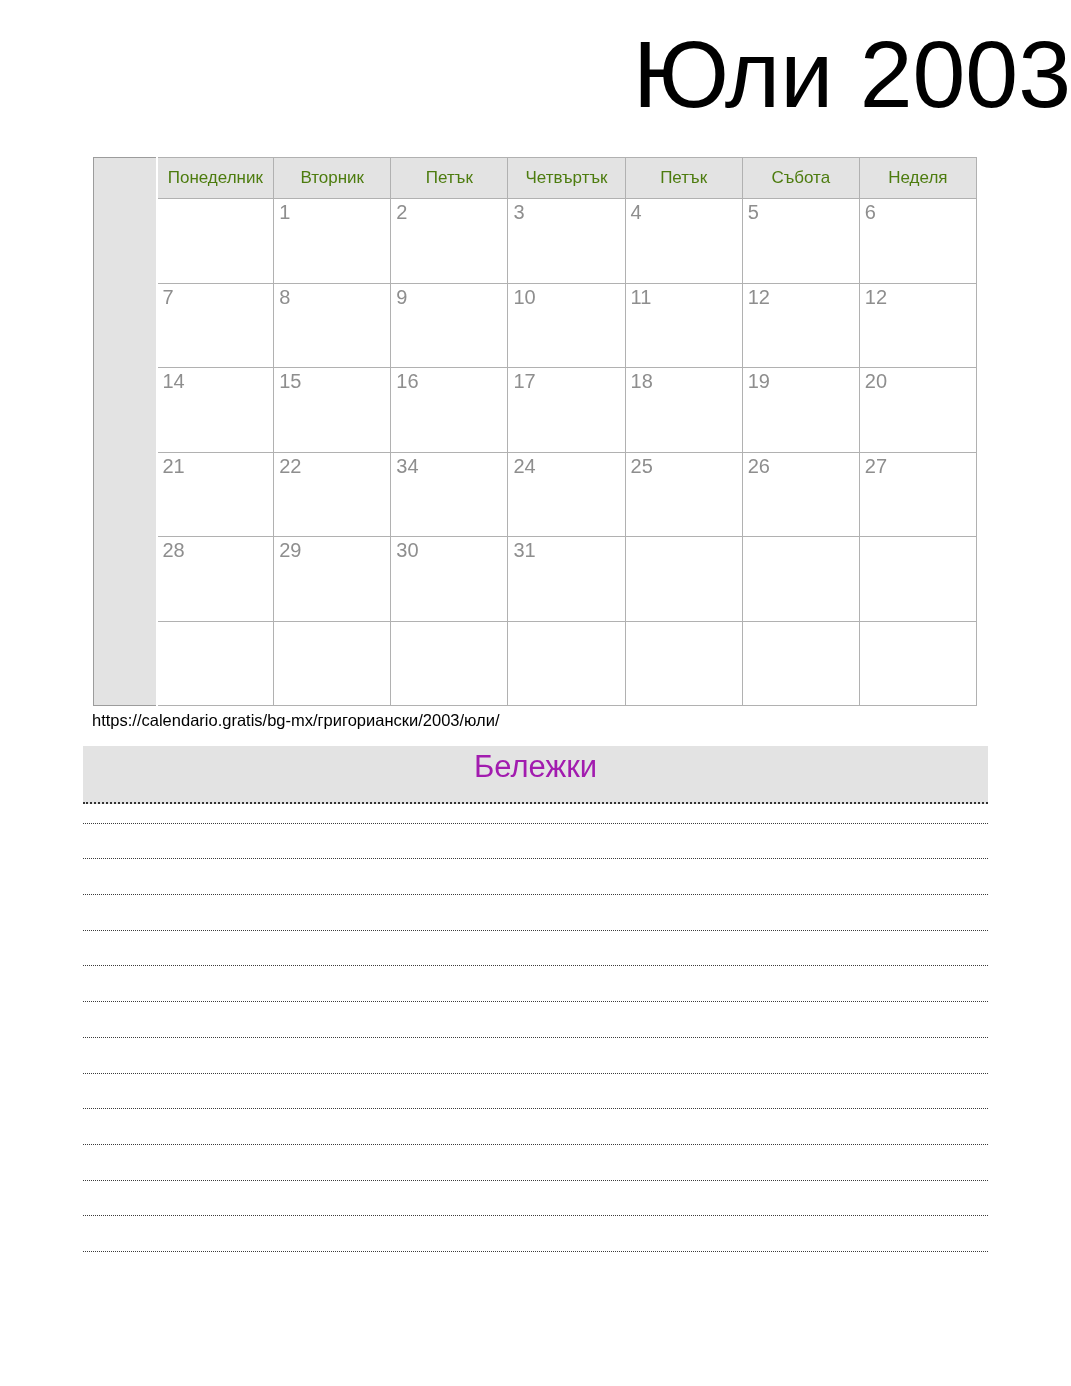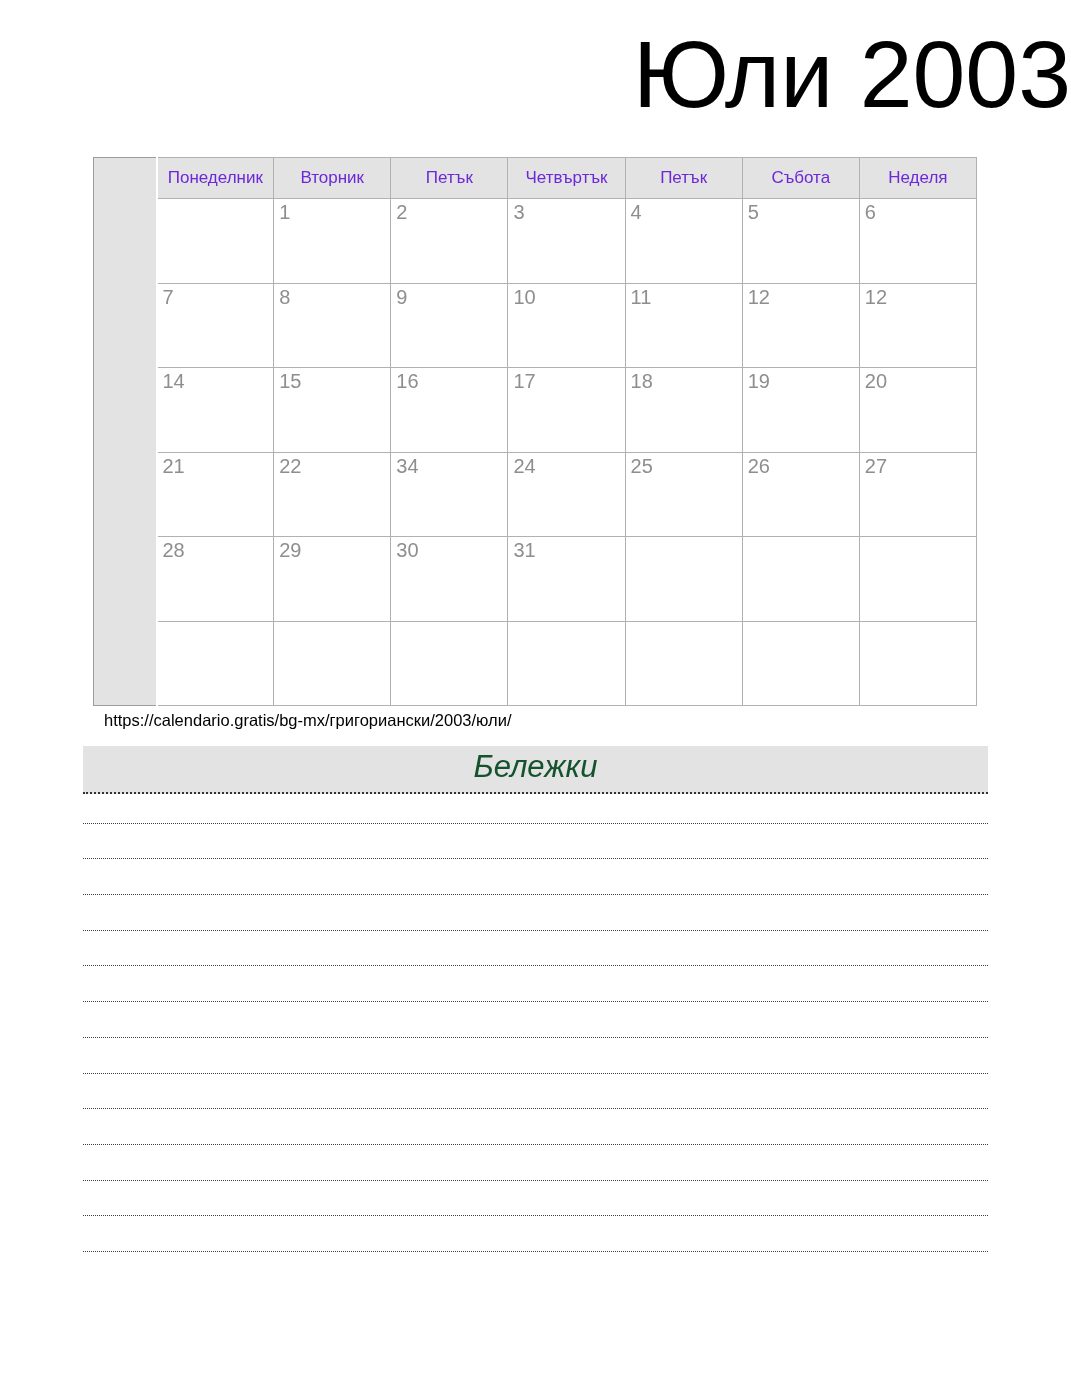--- a/index.html
+++ b/index.html
@@ -30,21 +30,21 @@
     width: 884px;
     border-collapse: collapse;
     table-layout: fixed;
     border: 1px solid #9c9c9c;
   }
   col.c-week { width: 63px; }
   table.calendar th {
     background: var(--header-bg, #e3e3e3);
     font-size: 17px;
     font-weight: 400;
-    color: #6d28d9;
+    color: #4d7c0f;
     height: 41px;
     text-align: center;
     vertical-align: middle;
     border: 1px solid var(--border, #b1b1b1);
   }
   table.calendar td.day {
     height: 84.5px;
     border: 1px solid var(--border, #b1b1b1);
     vertical-align: top;
     text-align: left;
@@ -55,38 +55,37 @@
   }
   td.weekcol {
     background: var(--header-bg, #e3e3e3);
     border: 1px solid #9c9c9c;
     border-right: 2px solid #ffffff;
   }
 
   
   .source-url {
     position: absolute;
-    top: 711px; left: 104px;
+    top: 711px; left: 92px;
     font-size: 16.5px;
     color: #000;
     white-space: nowrap;
   }
 
   
   .notes-header {
     position: absolute;
     top: 746px; left: 83px;
-    width: 905px; height: 48px;
+    width: 905px; height: 58px;
     background: var(--header-bg, #e3e3e3);
     border-bottom: 2px dotted #333333;
     text-align: center;
     font-size: 31px;
     line-height: 41px;
-    color: #14532d;
-    font-style: italic;
+    color: #a21caf;
   }
   .notes-lines {
     position: absolute;
     top: 788px; left: 83px;
     width: 905px;
   }
   .note-line {
     height: 35.7px;
     border-bottom: 1px dotted var(--dotted-line, #3c3c3c);
   }

